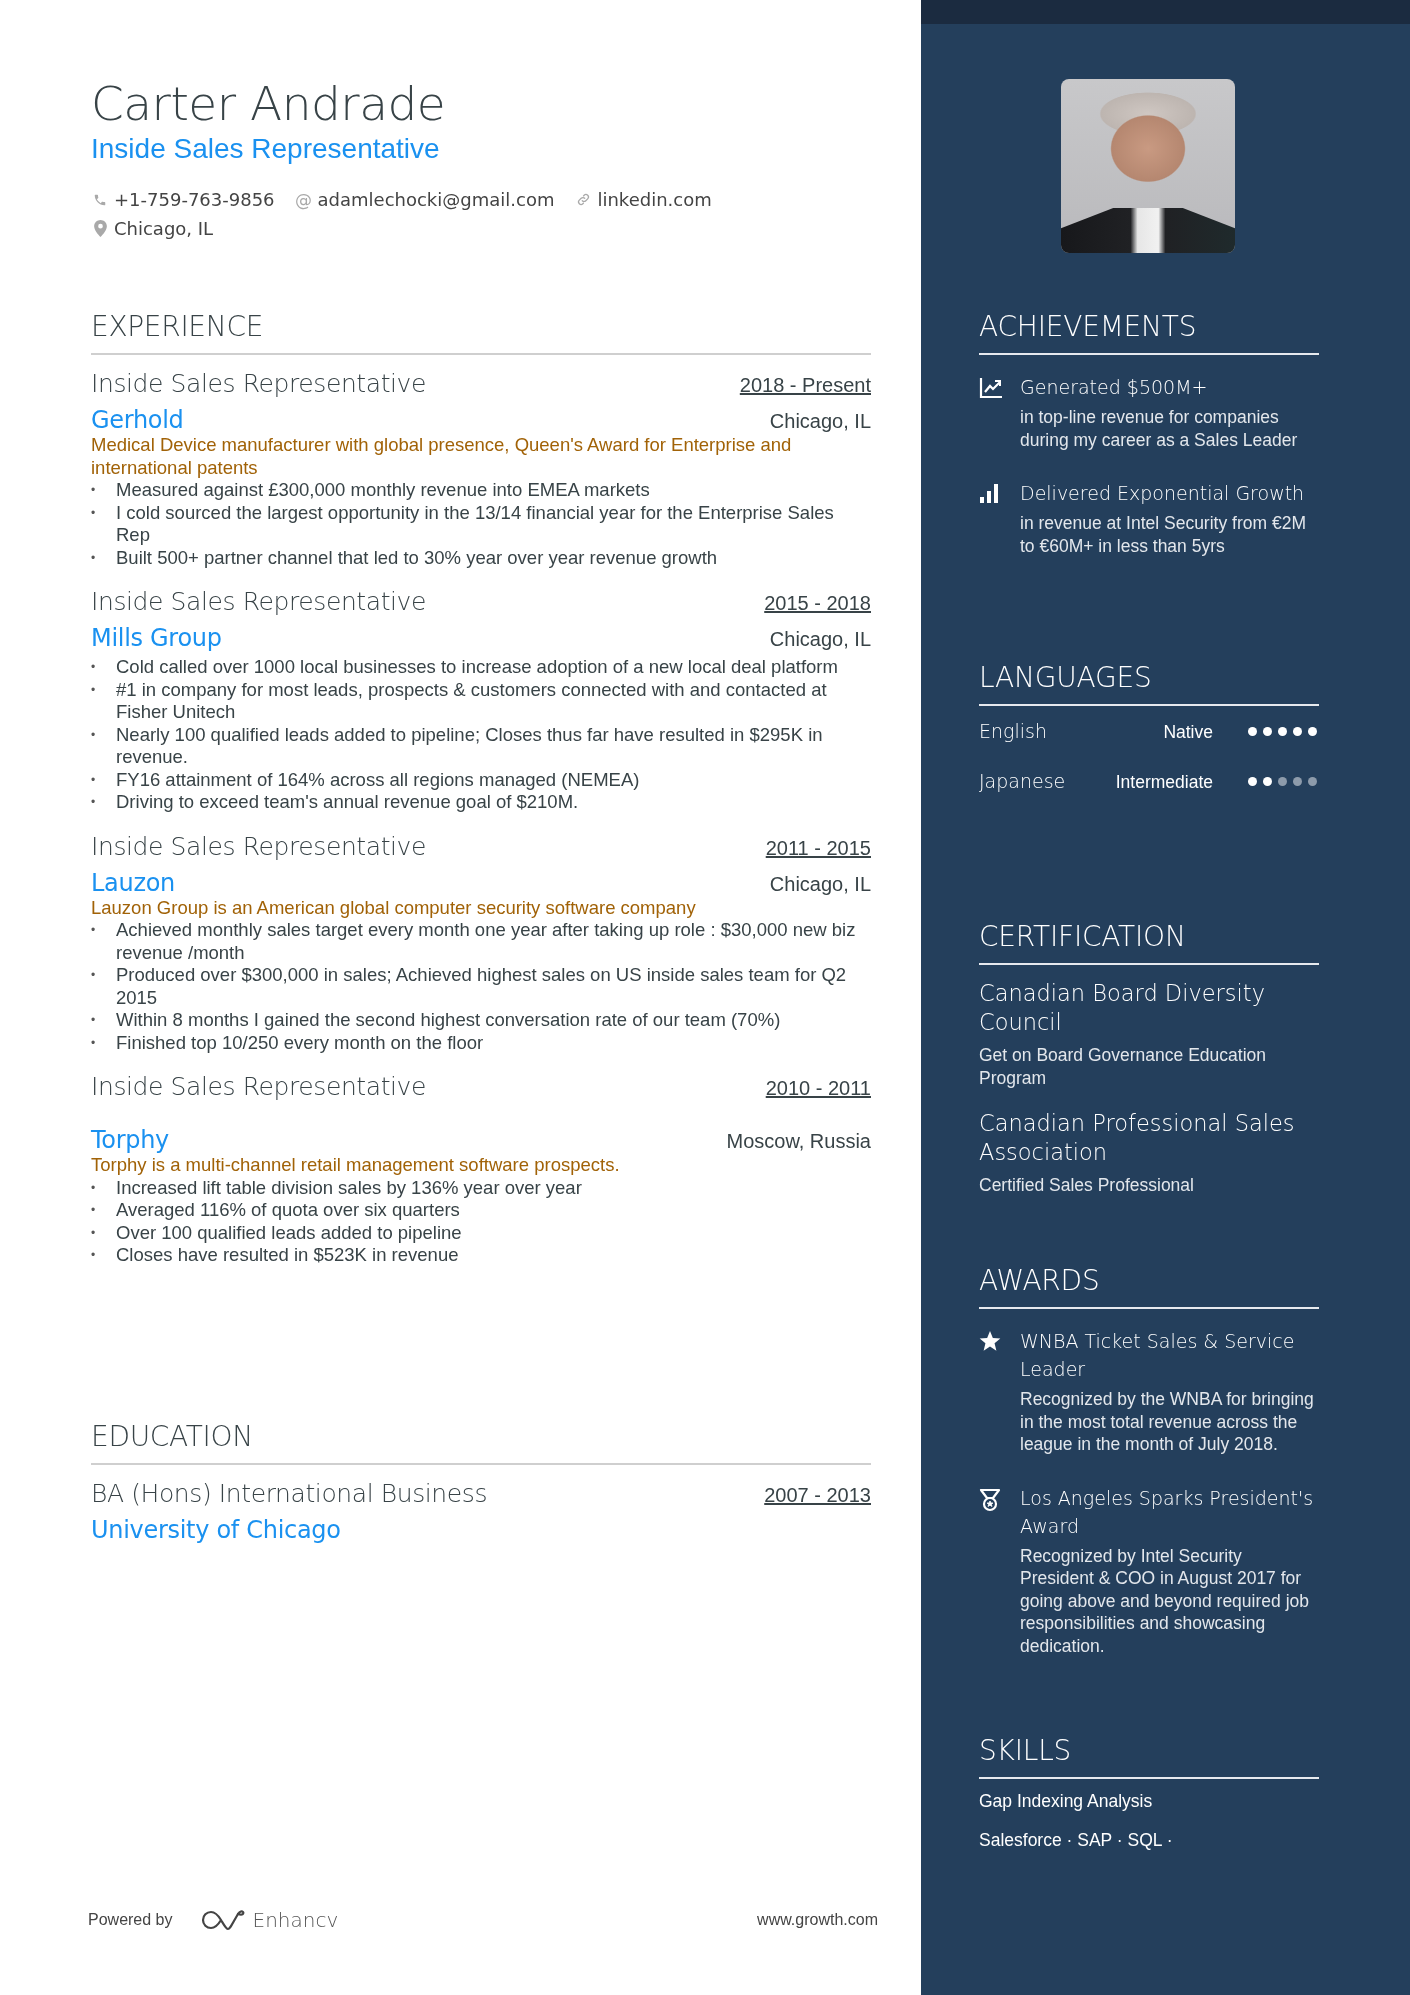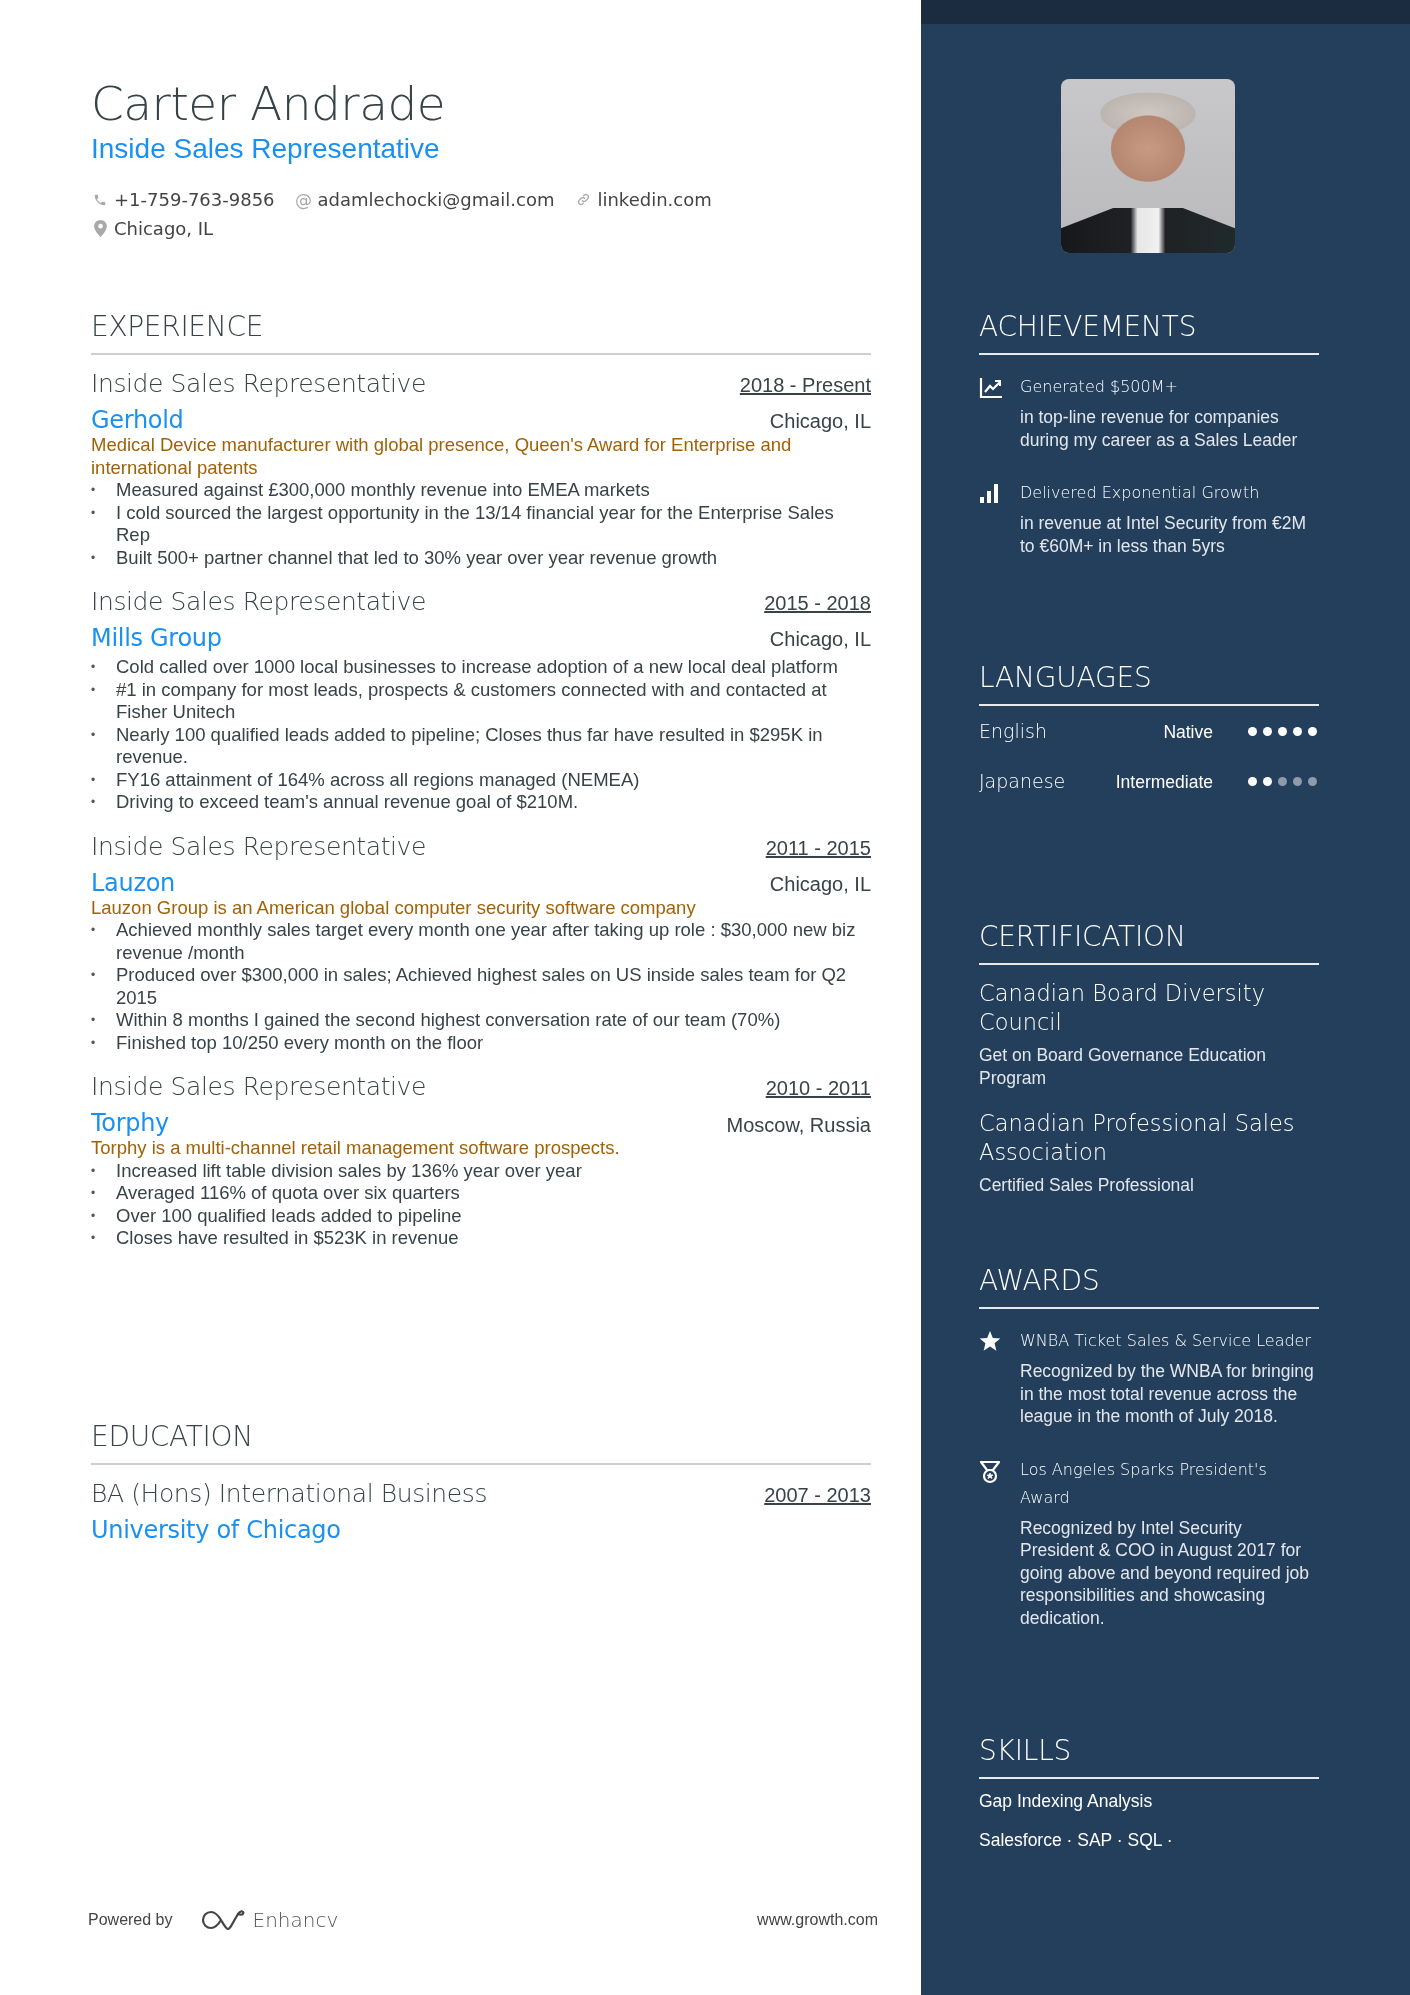--- a/index.html
+++ b/index.html
@@ -46,21 +46,21 @@
                        radial-gradient(ellipse 45% 20% at 50% 20%, #cfc7c2 0%, #bdb5b0 60%, transparent 62%),
                        linear-gradient(180deg, #c8c8ca 0%, #b9b9bc 100%); }
   .photo .suit { position: absolute; left: 0; bottom: 0; width: 100%; height: 45px; background: linear-gradient(90deg, #17181b 0%, #202124 40%, #e6e6e6 44%, #f1f1f1 56%, #202124 60%, #1f2a2c 100%); clip-path: polygon(0 45%, 30% 0, 70% 0, 100% 45%, 100% 100%, 0 100%); }
 
   .s-content { position: absolute; left: 58px; width: 340px; }
   .s-title { font-family: "DejaVu Sans", sans-serif; font-weight: 300; font-size: 28px; color: #ffffff; letter-spacing: -0.2px; }
   .s-rule { height: 2px; background: #e6e9ee; margin-top: 10px; }
 
   .ach-item { display: flex; margin-top: 18px; }
   .ach-icon { width: 41px; flex: none; padding-top: 4px; }
-  .ach-title { font-family: "DejaVu Sans", sans-serif; font-size: 16px; font-weight: 300; line-height: 28px; color: #fff; }
+  .ach-title { font-family: "DejaVu Sans", sans-serif; font-size: 19px; font-weight: 300; line-height: 28px; color: #fff; }
   .ach-desc { font-size: 17.5px; line-height: 22.5px; color: #e3e7ec; margin-top: 5px; }
 
   .lang-row { position: relative; height: 50px; font-size: 19px; }
   .lang-name { position: absolute; left: 0; font-family: "DejaVu Sans", sans-serif; font-weight: 300; color: #fff; font-size: 19px; }
   .lang-level { position: absolute; right: 106px; font-size: 17.5px; color: #fff; }
   .lang-level.below { position: absolute; left: 0; right: auto; }
   .dots { position: absolute; right: 2px; display: flex; }
   .dot { width: 9px; height: 9px; border-radius: 50%; background: #ffffff; margin-left: 6px; }
   .dot.off { background: #8d9bab; }
 
@@ -168,21 +168,21 @@
         <li>Within 8 months I gained the second highest conversation rate of our team (70%)</li>
         <li>Finished top 10/250 every month on the floor</li>
       </ul>
     </div>
 
     <div class="entry" style="margin-top:18px;">
       <div class="entry-head">
         <span class="job-title">Inside Sales Representative</span>
         <span class="date">2010 - 2011</span>
       </div>
-      <div class="entry-head" style="margin-top:8px;align-items:flex-end;">
+      <div class="entry-head" style="margin-top:25px;">
         <span class="company">Torphy</span>
         <span class="loc">Moscow, Russia</span>
       </div>
       <div class="desc">Torphy is a multi-channel retail management software prospects.</div>
       <ul class="bullets">
         <li>Increased lift table division sales by 136% year over year</li>
         <li>Averaged 116% of quota over six quarters</li>
         <li>Over 100 qualified leads added to pipeline</li>
         <li>Closes have resulted in $523K in revenue</li>
       </ul>

